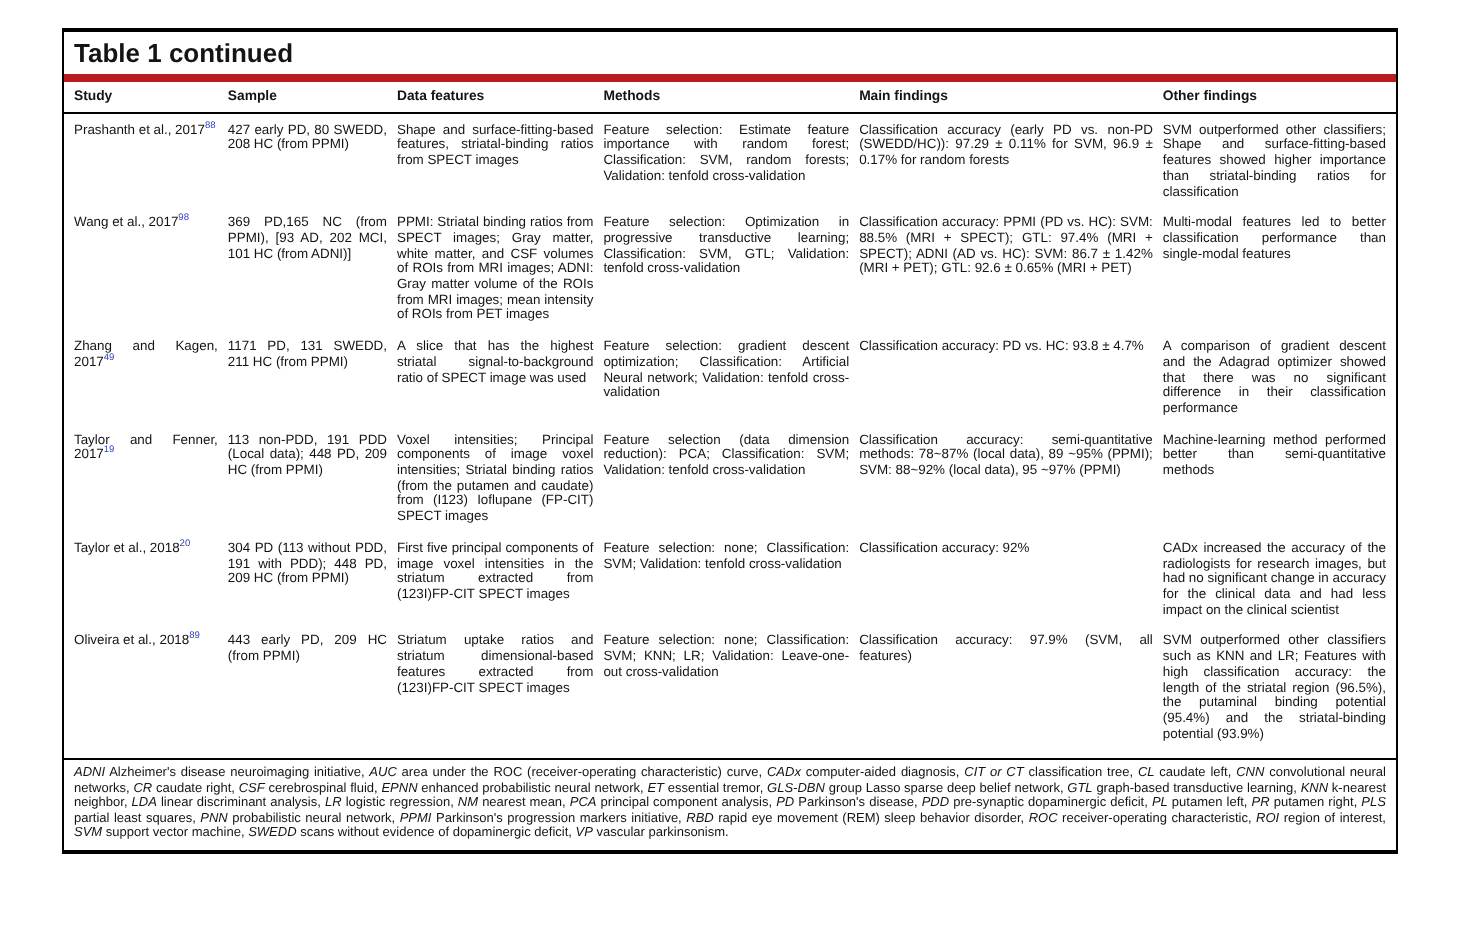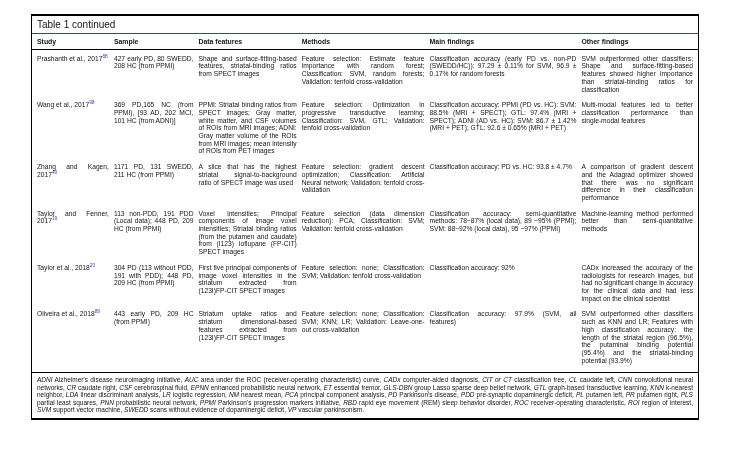--- a/index.html
+++ b/index.html
@@ -12,24 +12,24 @@
   .page { position: relative; width: 729px; height: 470px; background: #ffffff; }
   .tbox {
     position: absolute;
     left: 31px; top: 14px; width: 668px;
     border: 1px solid #000;
     border-top-width: 2px;
     border-bottom-width: 2.5px;
     background: #ffffff;
   }
   .ttitle {
-    font-size: 10px;
-    font-weight: normal;
+    font-size: 13px;
+    font-weight: bold;
     padding: 3px 5px 3px 5px;
-    border-bottom: 1px solid #b91c1c;
+    border-bottom: 4px solid #b91c1c;
   }
   table.main {
     width: 100%;
     border-collapse: collapse;
     table-layout: fixed;
     font-size: 6.7px;
     line-height: 7.7px;
   }
   th {
     font-size: 6.9px;

